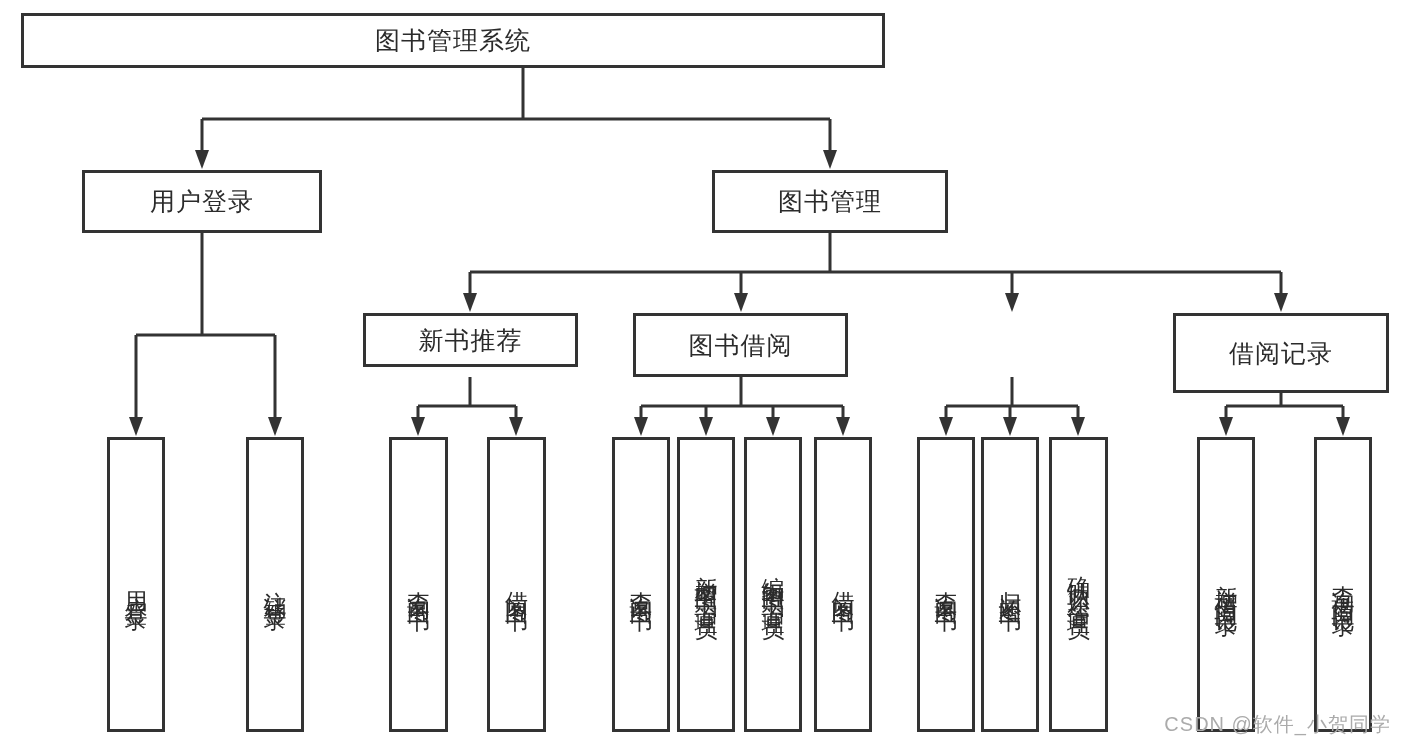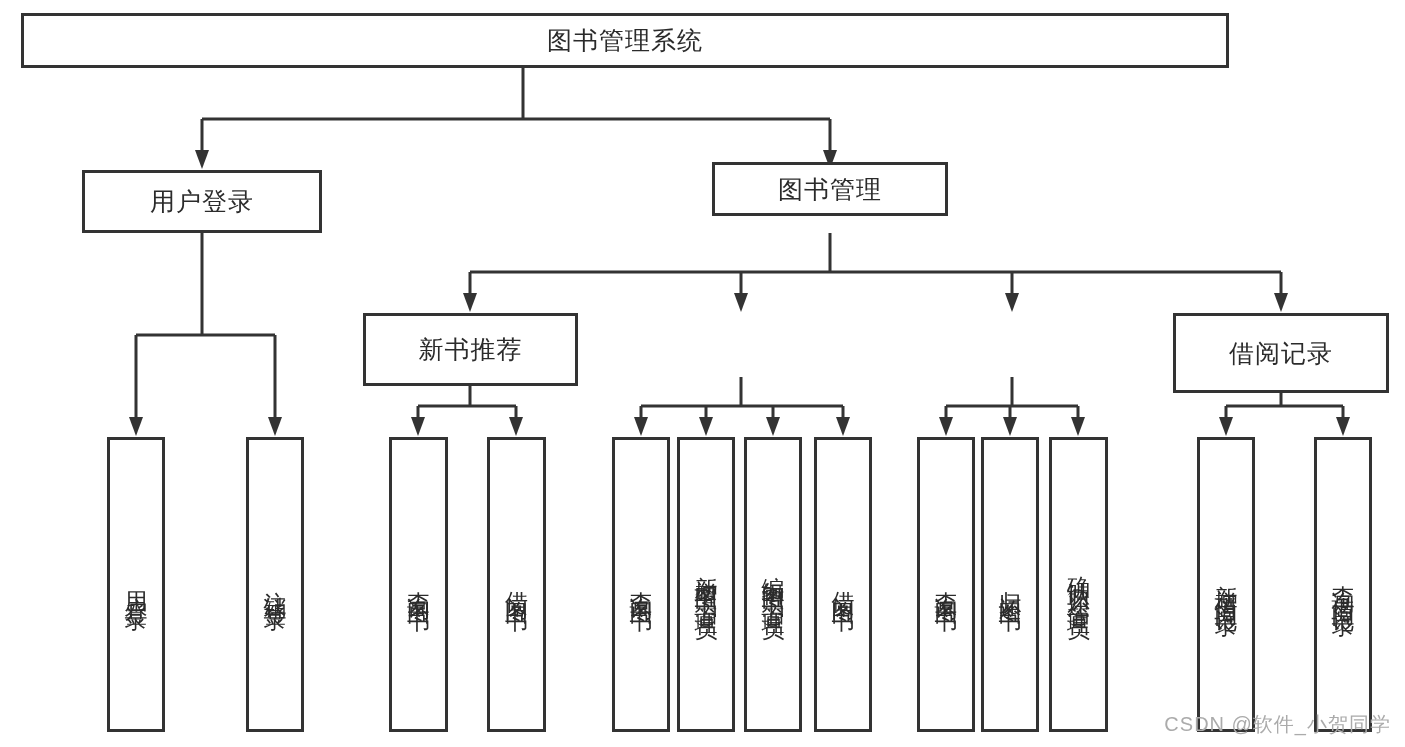--- a/index.html
+++ b/index.html
@@ -91,26 +91,27 @@
       <polygon points="766,417 780,417 773,436"></polygon>
       <polygon points="836,417 850,417 843,436"></polygon>
       <polygon points="939,417 953,417 946,436"></polygon>
       <polygon points="1003,417 1017,417 1010,436"></polygon>
       <polygon points="1071,417 1085,417 1078,436"></polygon>
       <polygon points="1219,417 1233,417 1226,436"></polygon>
       <polygon points="1336,417 1350,417 1343,436"></polygon>
     </g>
   </svg>
 
-  <div class="node hnode" style="left:21px;top:13px;width:1208px;height:55px">图书管理系统</div>
+  <div class="node hnode" style="left:21px;top:13px;width:864px;height:55px">图书管理系统</div>
 
   <div class="node hnode" style="left:82px;top:170px;width:240px;height:63px">用户登录</div>
-  <div class="node hnode" style="left:712px;top:162px;width:236px;height:54px">图书管理</div>
+  <div class="node hnode" style="left:712px;top:170px;width:236px;height:63px">图书管理</div>
 
-  <div class="node hnode" style="left:363px;top:313px;width:215px;height:73px">新书推荐</div>
+  <div class="node hnode" style="left:363px;top:313px;width:215px;height:54px">新书推荐</div>
+  <div class="node hnode" style="left:633px;top:313px;width:215px;height:64px">图书借阅</div>
   <div class="node hnode" style="left:1173px;top:313px;width:216px;height:80px">借阅记录</div>
 
   <div class="node vnode" style="left:107px;top:437px;width:58px;height:295px">
     <span class="vtext">用户登录</span>
   </div>
   <div class="node vnode" style="left:246px;top:437px;width:58px;height:295px">
     <span class="vtext">注销登录</span>
   </div>
 
   <div class="node vnode" style="left:389px;top:437px;width:59px;height:295px">

